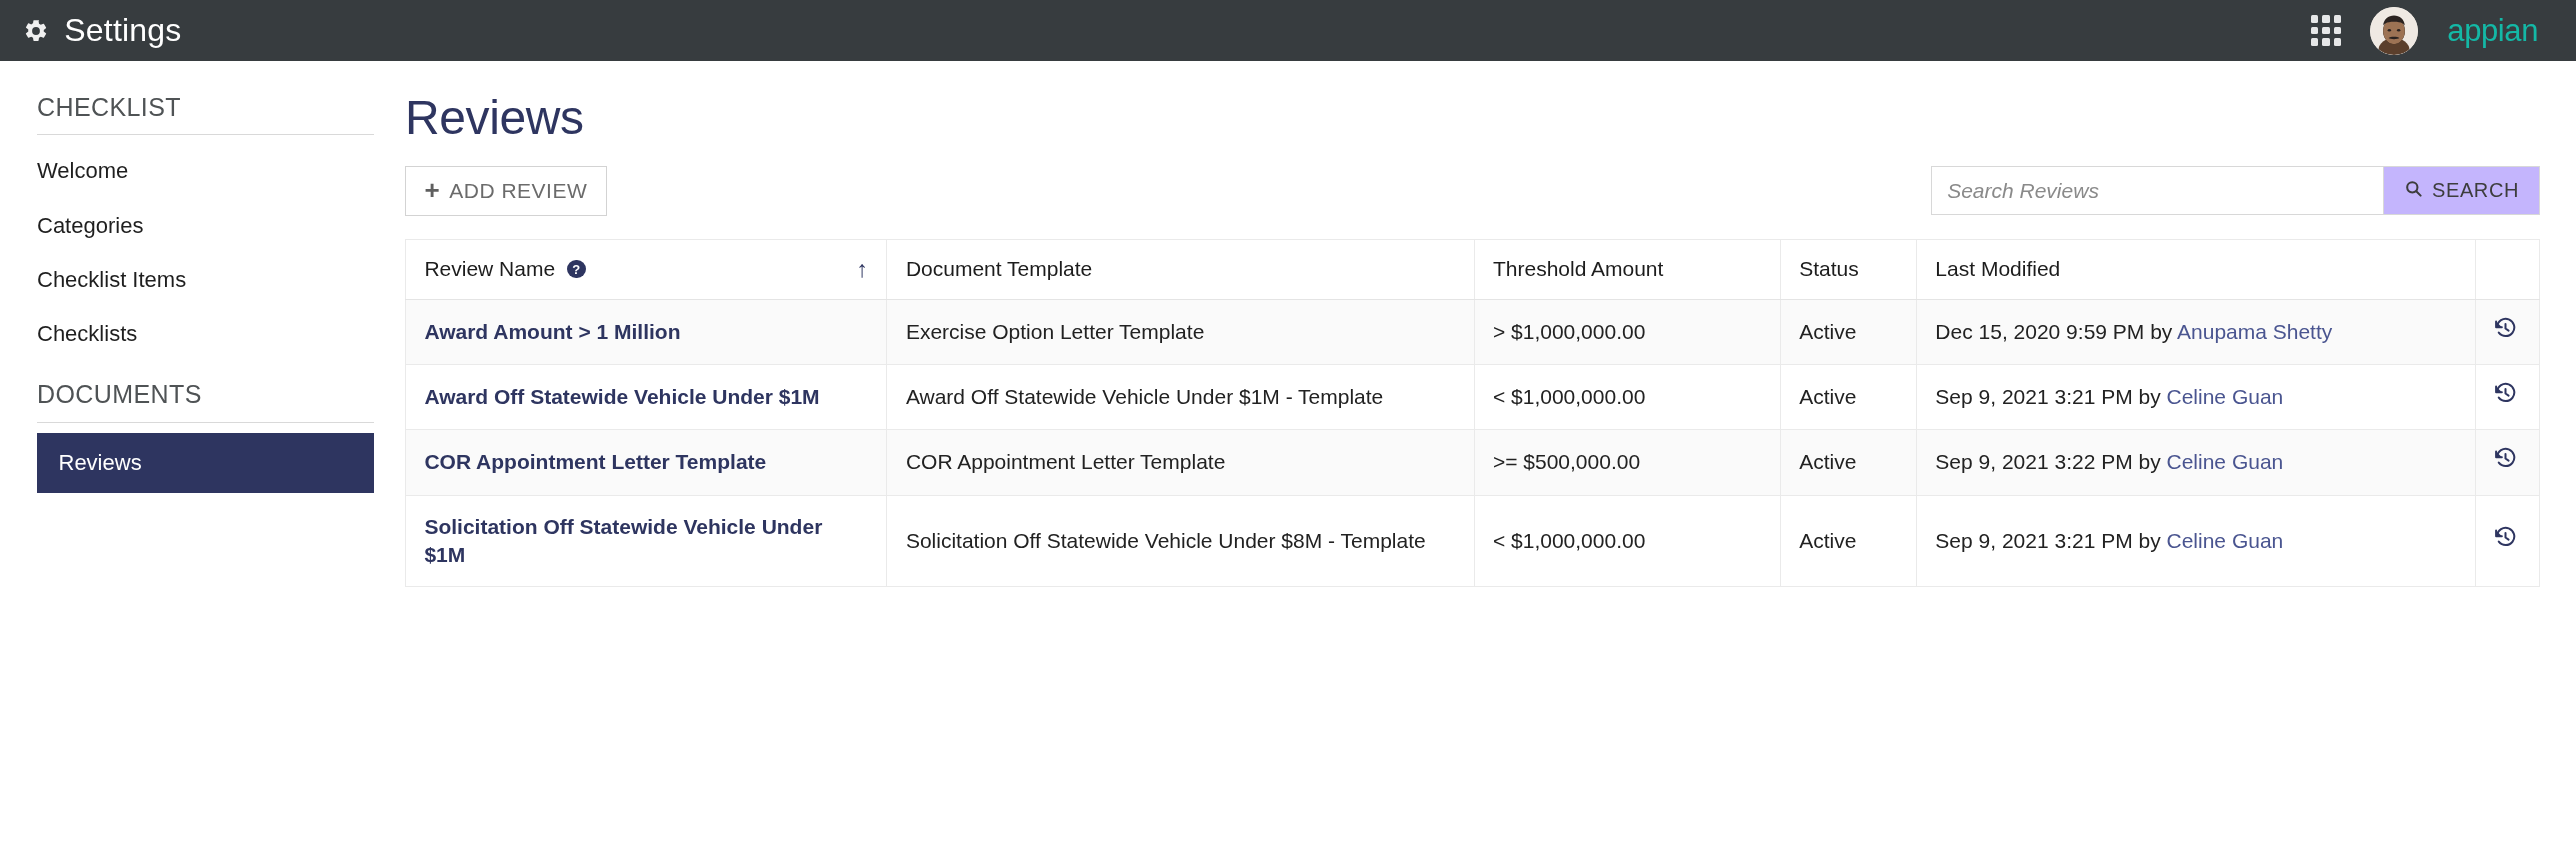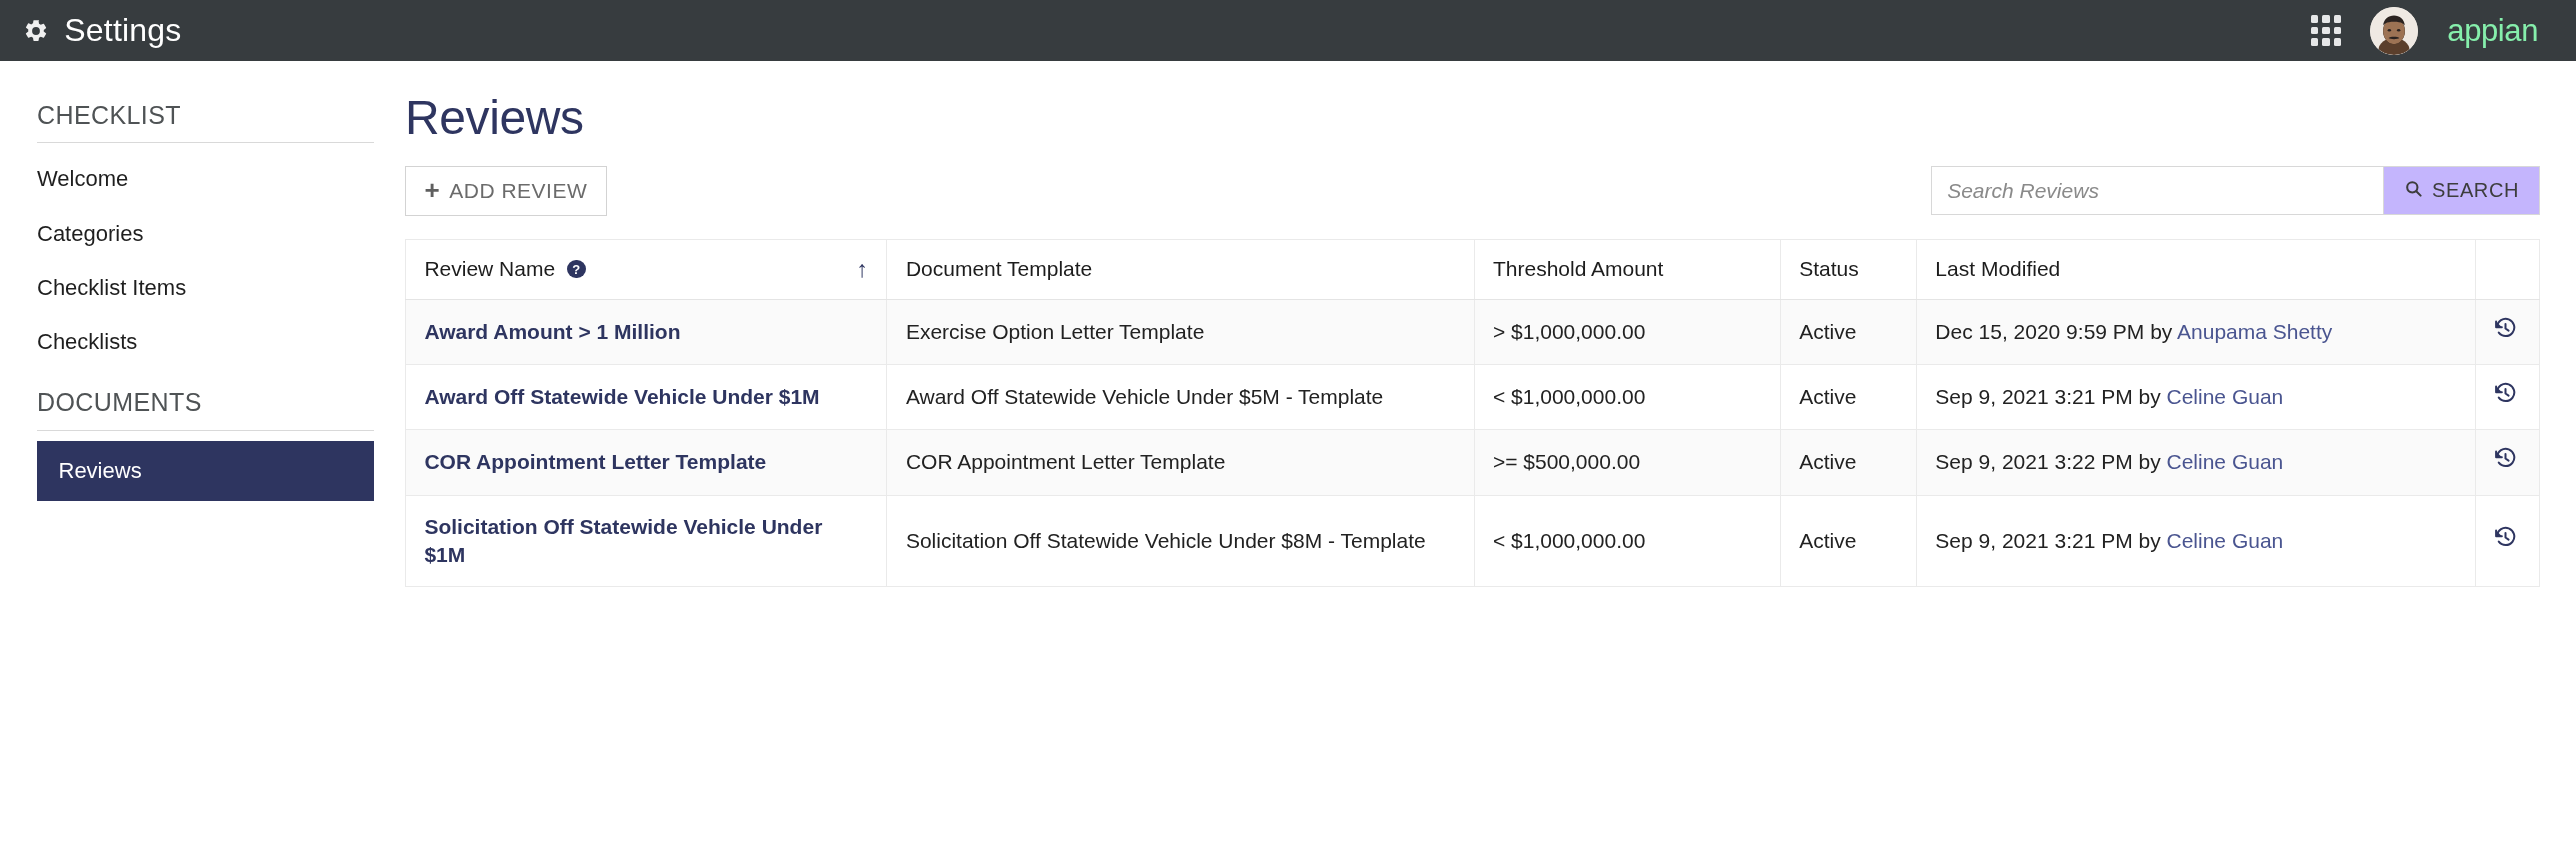--- a/index.html
+++ b/index.html
@@ -61,36 +61,36 @@
     width: 48px;
     height: 48px;
     border-radius: 50%;
     overflow: hidden;
     background: #f2ece6;
     position: relative;
     cursor: pointer;
     flex: none;
   }
   .brand-logo {
-    color: #86efac;
+    color: #14b8a6;
     font-size: 31px;
     letter-spacing: -0.4px;
     font-weight: 400;
     line-height: 1;
   }
 
   
   .page {
     display: flex;
     align-items: flex-start;
   }
   .sidebar {
     width: 405px;
     flex: none;
-    padding-top: 40px;
+    padding-top: 32px;
     box-sizing: border-box;
   }
   .nav-group-title {
     font-size: 25px;
     color: #4f5355;
     letter-spacing: 0.4px;
     padding: 0 0 12.3px 37px;
     margin: 0;
     font-weight: 400;
   }
@@ -424,21 +424,21 @@
                 <polyline points="12,7.4 12,12 15.2,14.2"></polyline>
               </svg>
             </span>
           </td>
         </tr>
 
         <tr class="even">
           <td>
             <a class="review-link">Award Off Statewide Vehicle Under $1M</a>
           </td>
-          <td>Award Off Statewide Vehicle Under $5M - Template</td>
+          <td>Award Off Statewide Vehicle Under $1M - Template</td>
           <td>&lt; $1,000,000.00</td>
           <td>Active</td>
           <td><span>Sep 9, 2021 3:21 PM by </span><a class="user-link">Celine Guan</a></td>
           <td class="actions">
             <span class="history-icon">
               <svg width="23" height="23" viewBox="0 0 24 24" fill="none" stroke="#2E3560" stroke-width="2.1" stroke-linecap="round" stroke-linejoin="round">
                 <path d="M3.2 10.2A9 9 0 1 1 5 16.3"></path>
                 <polyline points="2.2,4.6 2.2,10.6 8.2,10.6" fill="#2E3560" stroke="#2E3560"></polyline>
                 <polyline points="12,7.4 12,12 15.2,14.2"></polyline>
               </svg>

